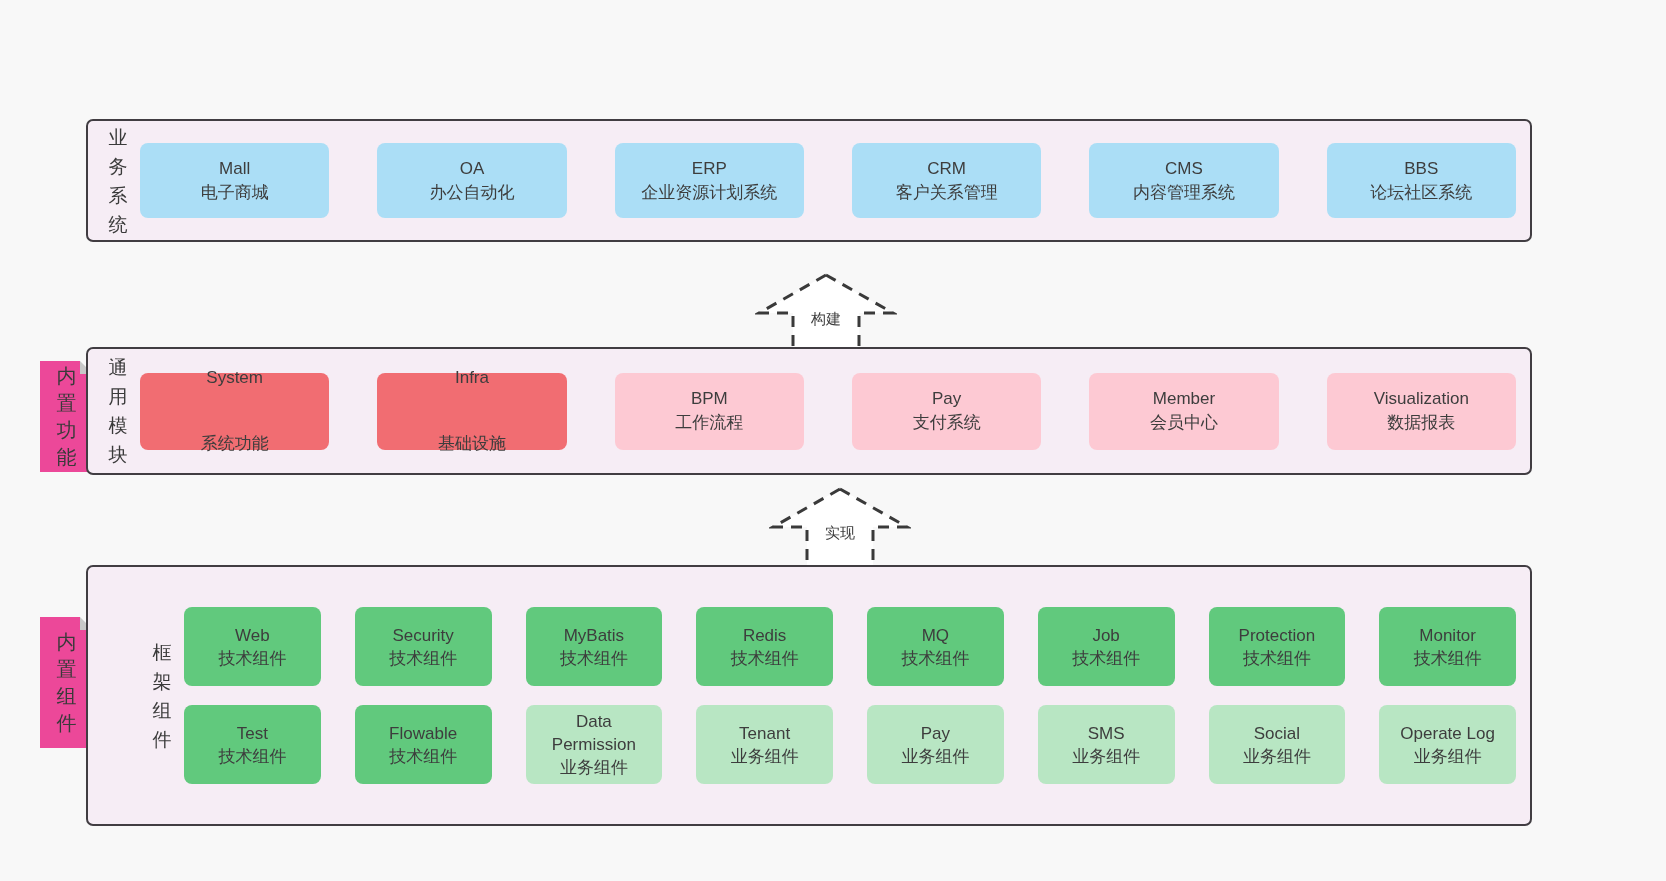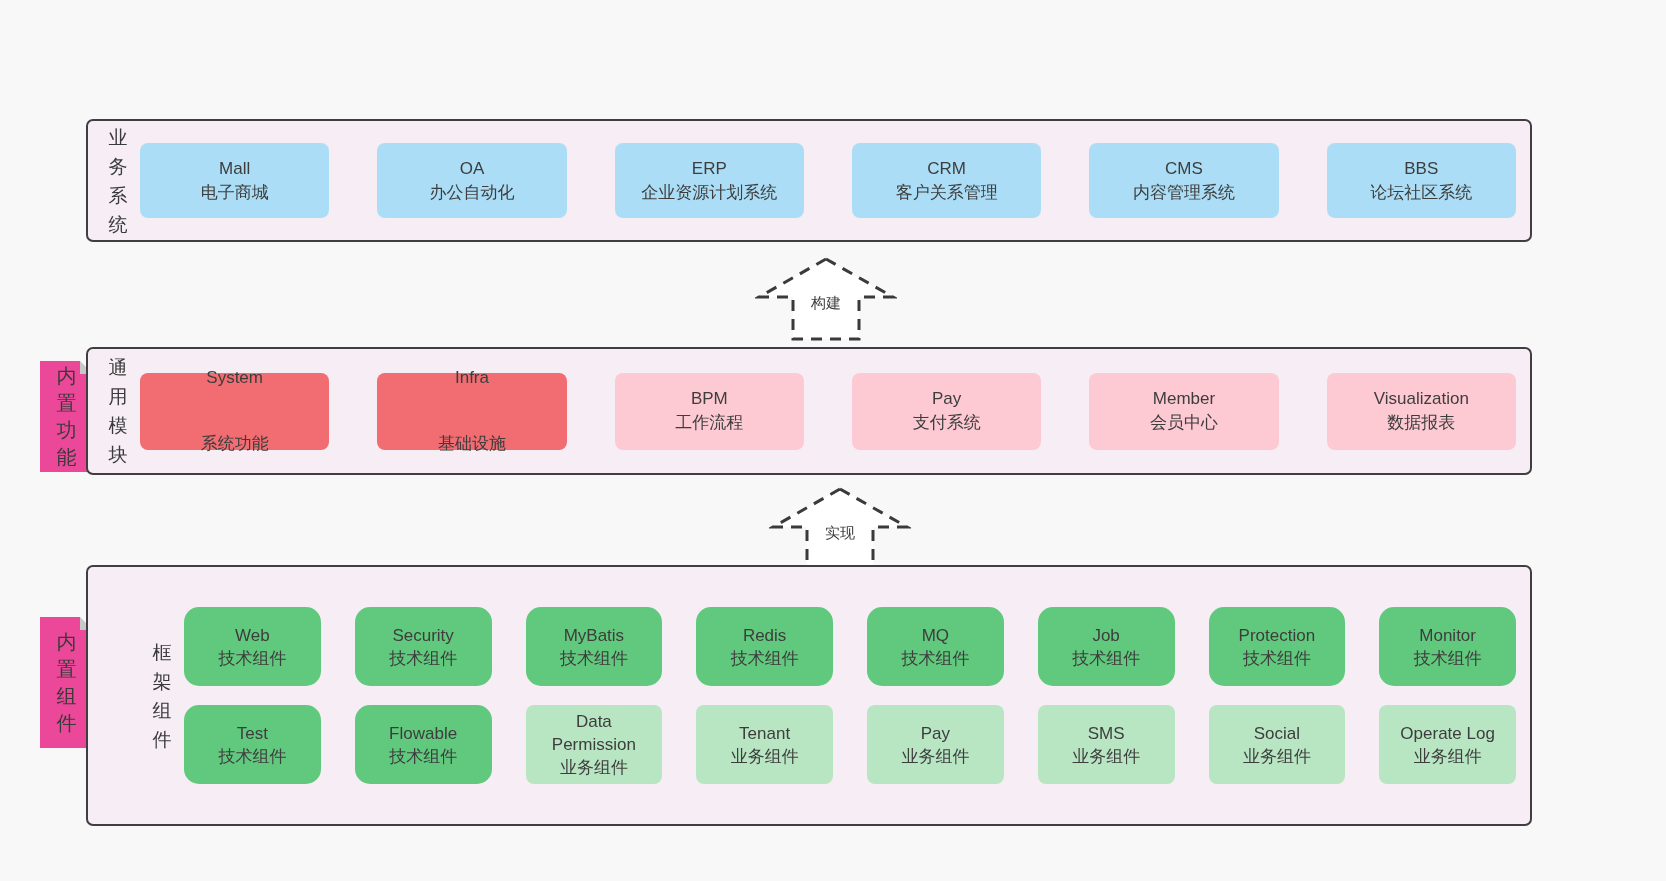--- a/index.html
+++ b/index.html
@@ -32,35 +32,35 @@
     flex:1;border-radius:8px;box-sizing:border-box;
     display:flex;flex-direction:column;align-items:center;justify-content:center;
     text-align:center;font-size:17px;line-height:24px;padding:4px 20px;
   }
   .layer1 .box{height:75px;}
   .layer2 .box{height:77px;}
   .layer3 .box{height:79px;padding:4px 12px;line-height:23px;}
   .blue{background:#abdef6;}
   .red{background:#f16d72;gap:42px;}
   .pink{background:#fdc9d3;}
-  .green{background:#61c97d;border-radius:15px;}
+  .green{background:#61c97d;}
   .lightgreen{background:#b8e6c3;}
   .note{
     position:absolute;left:40px;width:53px;background:#ec4899;
     display:flex;align-items:center;justify-content:center;color:#3a3a3a;
   }
   .note1{top:361px;height:111px;}
   .note2{top:617px;height:131px;align-items:center;}
   .note::after{
     content:"";position:absolute;top:0;right:0;width:0;height:0;
     border-top:13px solid #f8f8f8;border-left:13px solid #c8c8c8;
   }
   .note .vtext{width:21px;font-size:20px;line-height:27px;}
   .arrow{position:absolute;width:142px;height:85px;}
-  .arrow1{left:755px;top:257px;}
+  .arrow1{left:755px;top:273px;}
   .arrow2{left:769px;top:487px;}
   .arrow svg{width:100%;height:100%;display:block;}
   .arrow-label{
     position:absolute;left:50%;top:37px;transform:translateX(-50%);
     background:#ffffff;font-size:15px;color:#3d3d3d;padding:0 3px;white-space:nowrap;
   }
 </style>
 </head>
 <body>
 

